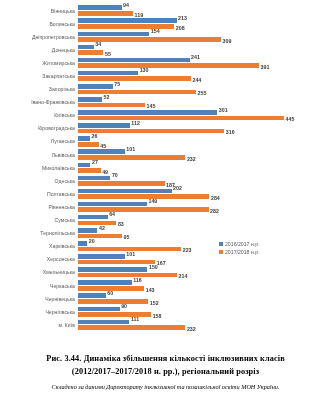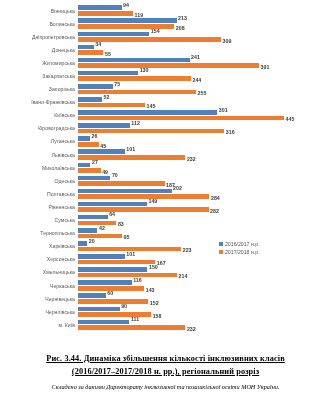--- a/index.html
+++ b/index.html
@@ -123,21 +123,20 @@
     left: 0;
     top: 352px;
     width: 331px;
     text-align: center;
     font-family: "Liberation Serif", serif;
     font-weight: 700;
     font-size: 8.3px;
     line-height: 13px;
     color: #000;
     letter-spacing: 0.1px;
-    text-decoration: underline;
   }
   #source {
     position: absolute;
     left: 0;
     top: 382px;
     width: 331px;
     text-align: center;
     font-family: "Liberation Serif", serif;
     font-style: italic;
     font-size: 6.2px;
@@ -486,18 +485,18 @@
       <span>2016/2017 н.р.</span>
     </div>
     <div class="legend-item">
       <span class="legend-swatch s1"></span>
       <span>2017/2018 н.р.</span>
     </div>
   </div>
 
   <div id="caption">
     <div>Рис. 3.44. Динаміка збільшення кількості інклюзивних класів</div>
-    <div>(2016/2017–2017/2018 н. рр.), регіональний розріз</div>
+    <div>(2012/2017–2017/2018 н. рр.), регіональний розріз</div>
   </div>
 
   <div id="source">Складено за даними Директорату інклюзивної та позашкільної освіти МОН України.</div>
 
 </div>
 
 </body></html>

